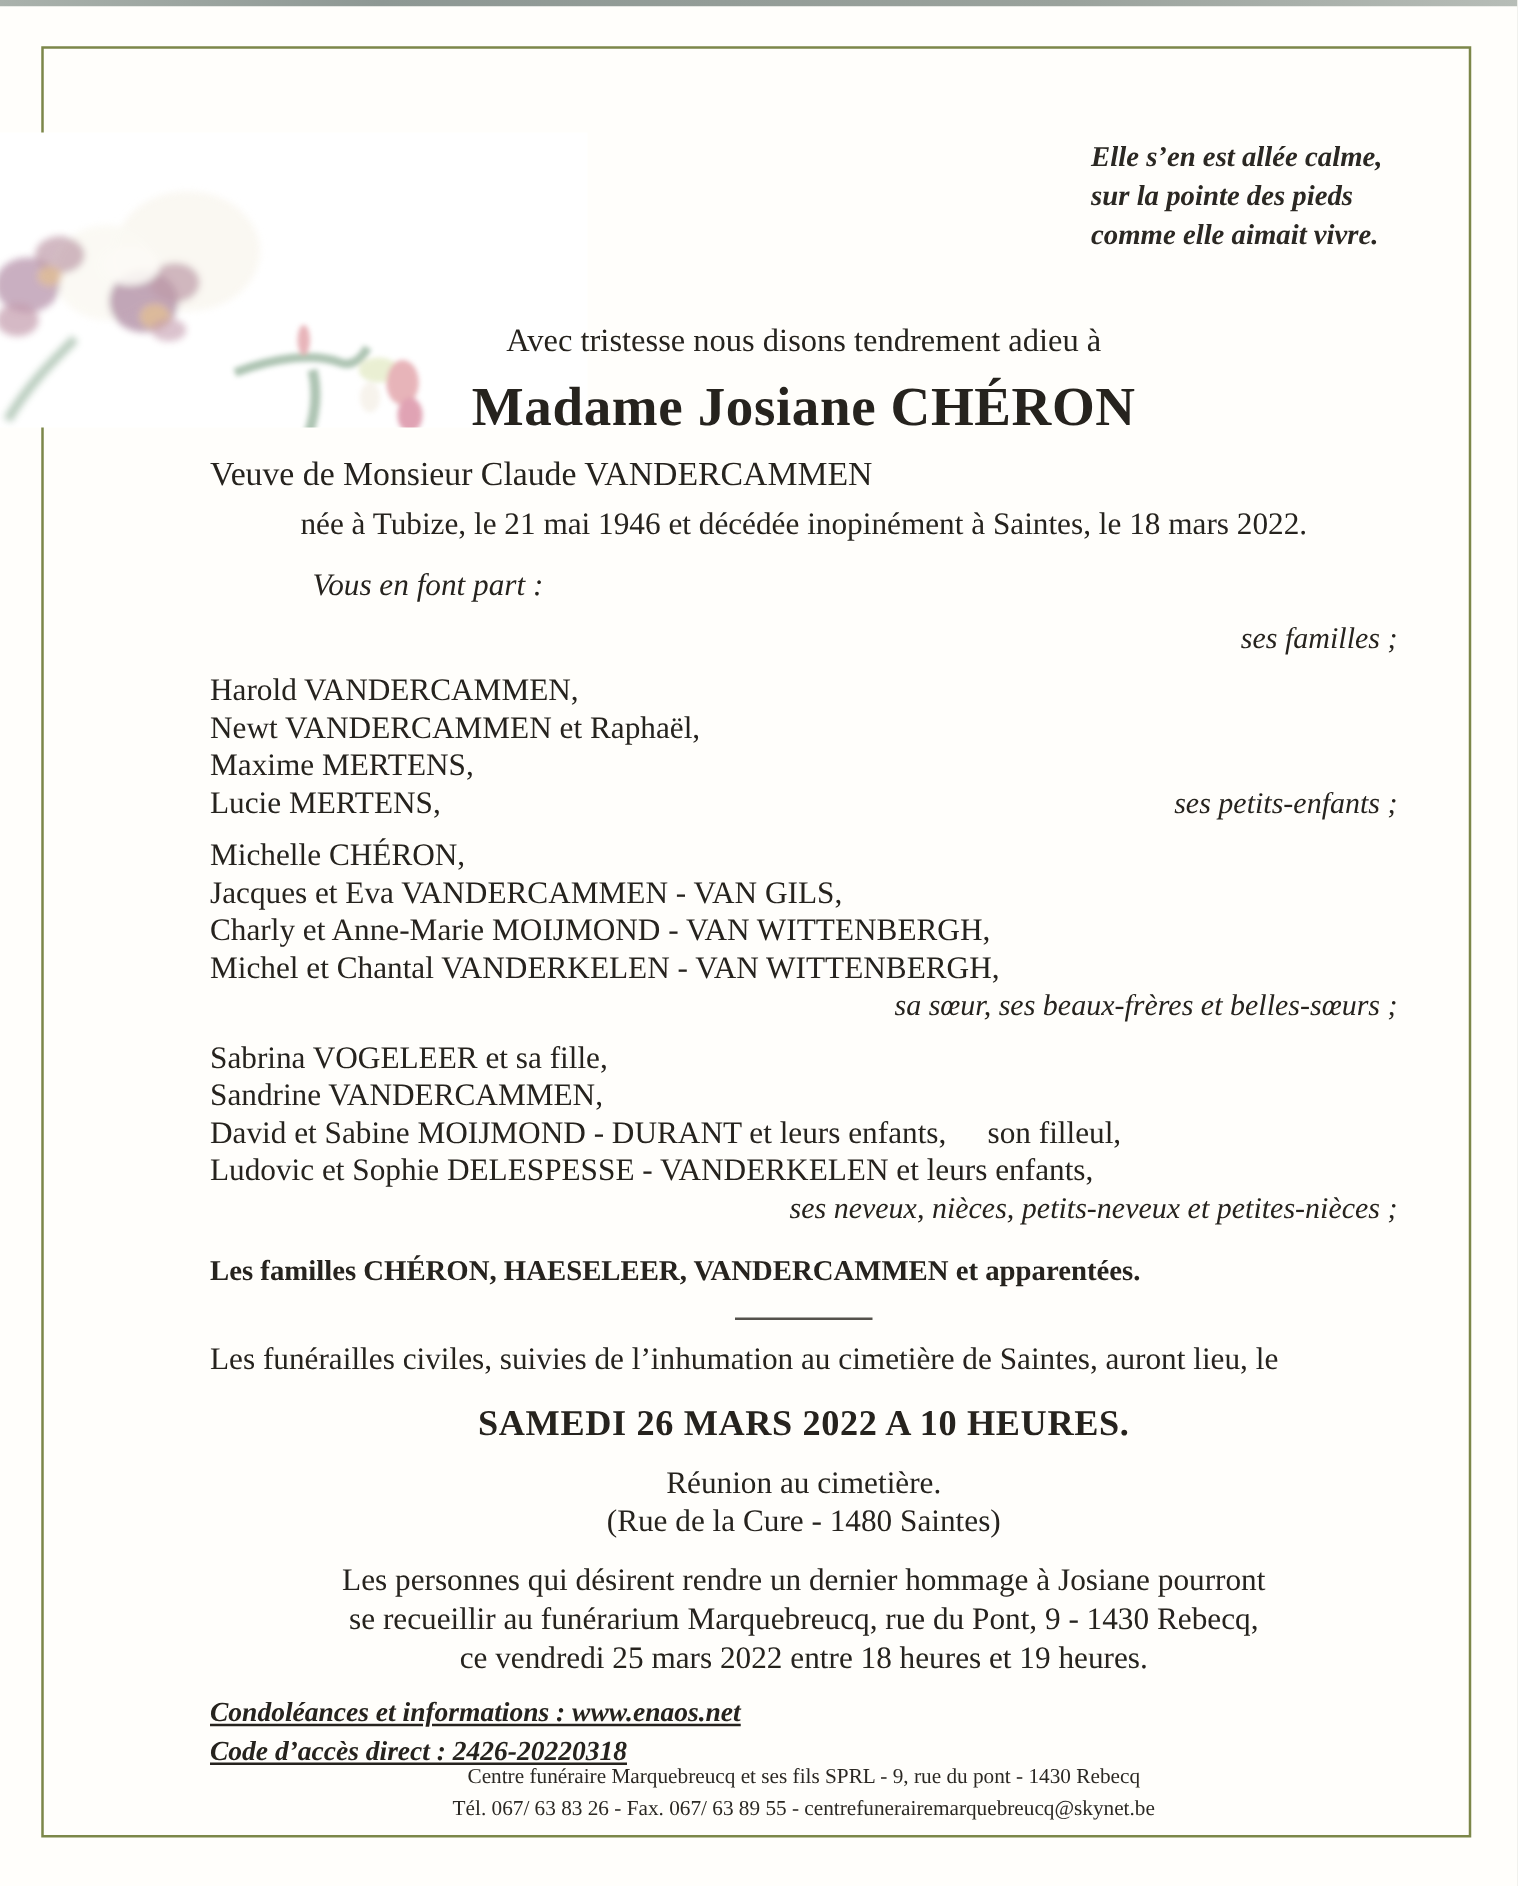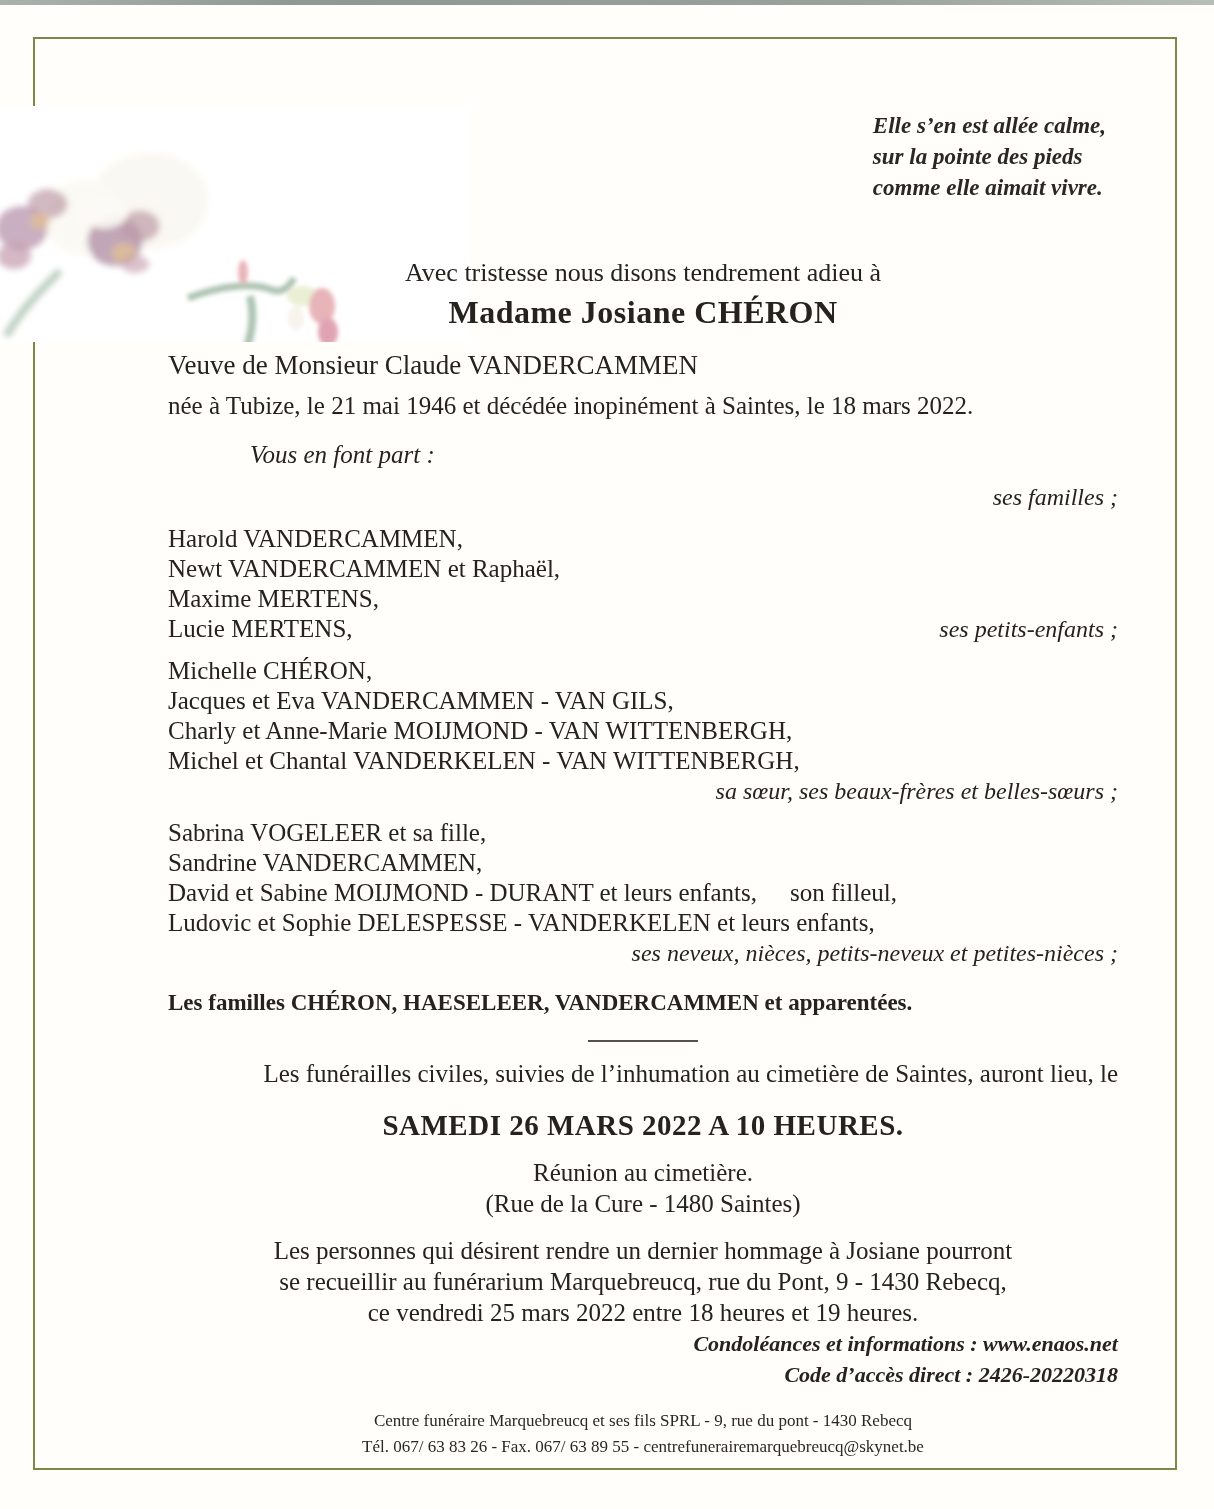--- a/index.html
+++ b/index.html
@@ -23,39 +23,39 @@
   }
   .flower svg { display:block; width:100%; height:100%; }
   .content { position:absolute; left:168px; top:100px; width:950px; }
 
   .quote {
     width:max-content; margin:10px 12px 0 auto;
     font-style:italic; font-weight:bold; font-size:23px; line-height:31px;
     color:#2b2823;
   }
   .intro   { margin-top:54px; text-align:center; font-size:26px; line-height:32px; }
-  .name    { margin-top:0; text-align:center; font-size:32px; line-height:46px; font-weight:bold; letter-spacing:.5px; }
+  .name    { margin-top:14px; text-align:center; font-size:44px; line-height:46px; font-weight:bold; letter-spacing:.5px; }
   .widow   { margin-top:14px; font-size:27px; line-height:33px; }
-  .dates   { margin-top:8px; text-align:left; font-size:25px; line-height:31px; }
+  .dates   { margin-top:8px; text-align:center; font-size:25px; line-height:31px; }
   .announce{ margin-top:18px; padding-left:82px; font-style:italic; font-size:25px; line-height:31px; }
 
   .fam { font-size:25px; }
   .group { margin-top:12px; }
   .row { position:relative; display:flex; line-height:30px; }
   .row .rel { margin-left:auto; font-style:italic; font-size:24px; white-space:nowrap; }
   .rel-row { justify-content:flex-end; }
   .note { position:absolute; left:622px; white-space:nowrap; }
 
   .families { margin-top:20px; font-size:23px; line-height:30px;font-weight:bold; }
   .divider  { margin:22px auto 0; width:110px; height:0; border-top:2px solid #55524c; }
-  .funeral-intro { margin-top:16px; font-size:25px; line-height:31px;text-align:right; }
+  .funeral-intro { margin-top:16px; font-size:25px; line-height:31px; }
   .funeral-date  { margin-top:18px; text-align:center; font-size:29px; line-height:36px; font-weight:bold; letter-spacing:.5px; }
   .meeting  { margin-top:14px; text-align:center; font-size:25px; line-height:31px; }
   .homage   { margin-top:16px; text-align:center; font-size:25px; line-height:31px; }
-  .condol   { text-align:right; font-style:italic; font-weight:bold; font-size:22px; line-height:31px; }
+  .condol   { margin-top:12px; text-align:left; font-style:italic; font-weight:bold; font-size:22px; line-height:31px;text-decoration:underline; }
   .footer   { position:absolute; left:168px; width:950px; top:1408px; text-align:center; font-size:17px; line-height:26px; color:#2b2823; }
 </style>
 </head>
 <body>
 
 <div class="page">
   <div class="top-edge"></div>
   <div class="frame"></div>
 
   <div class="flower">

